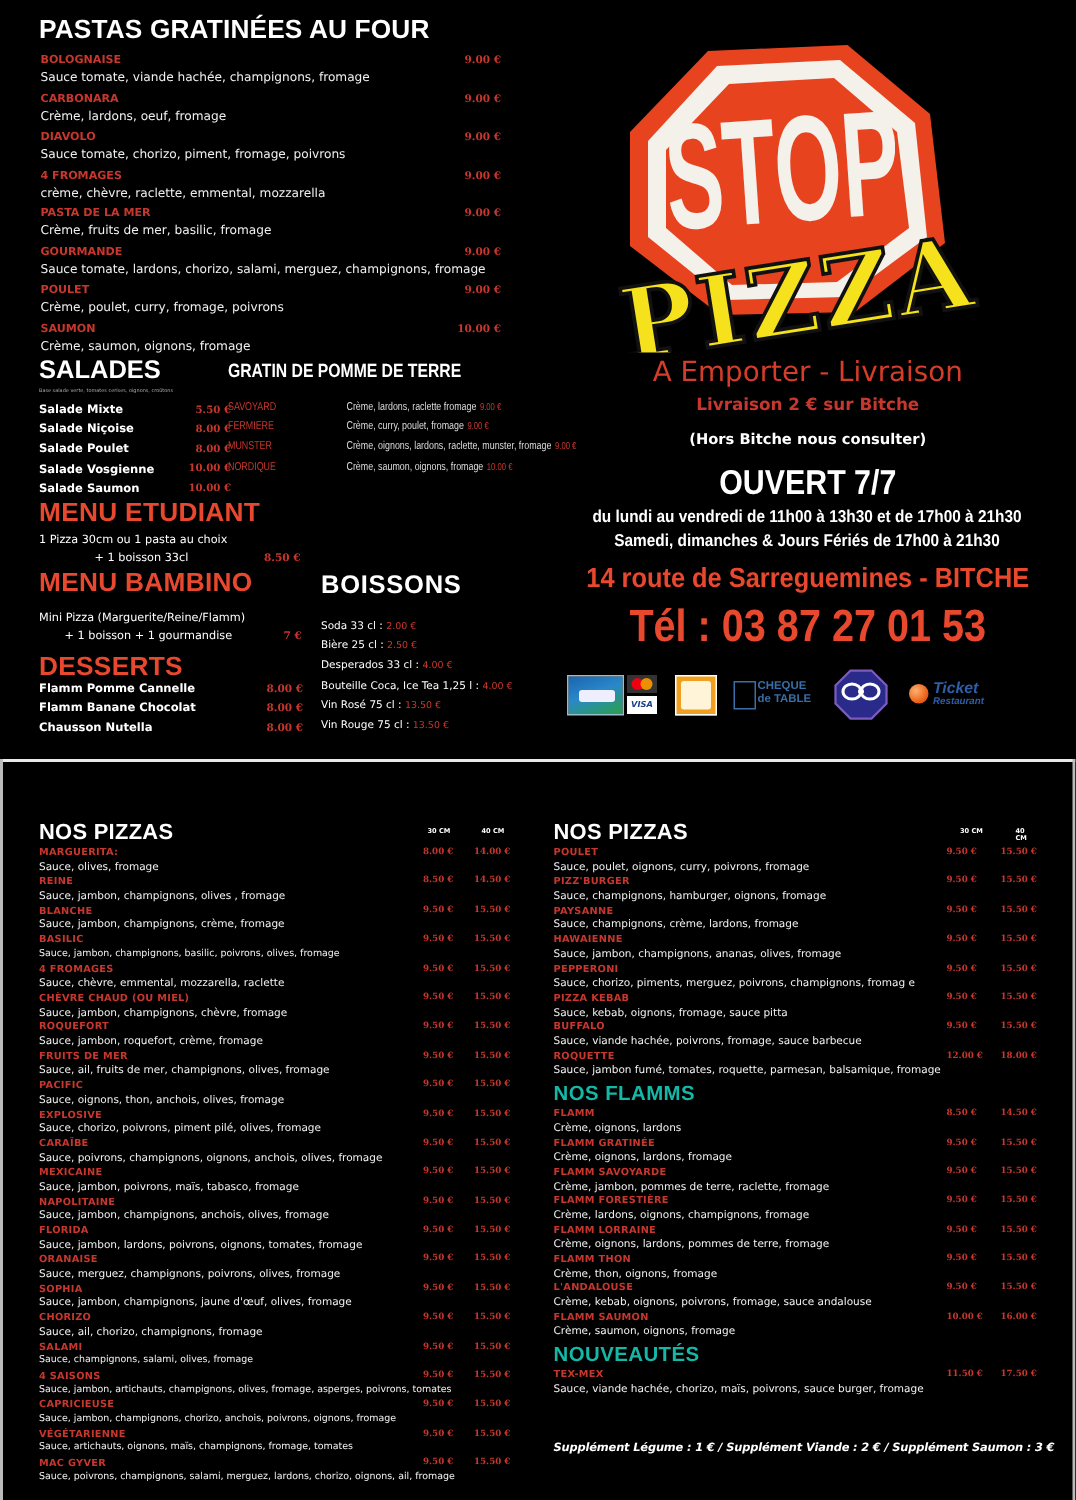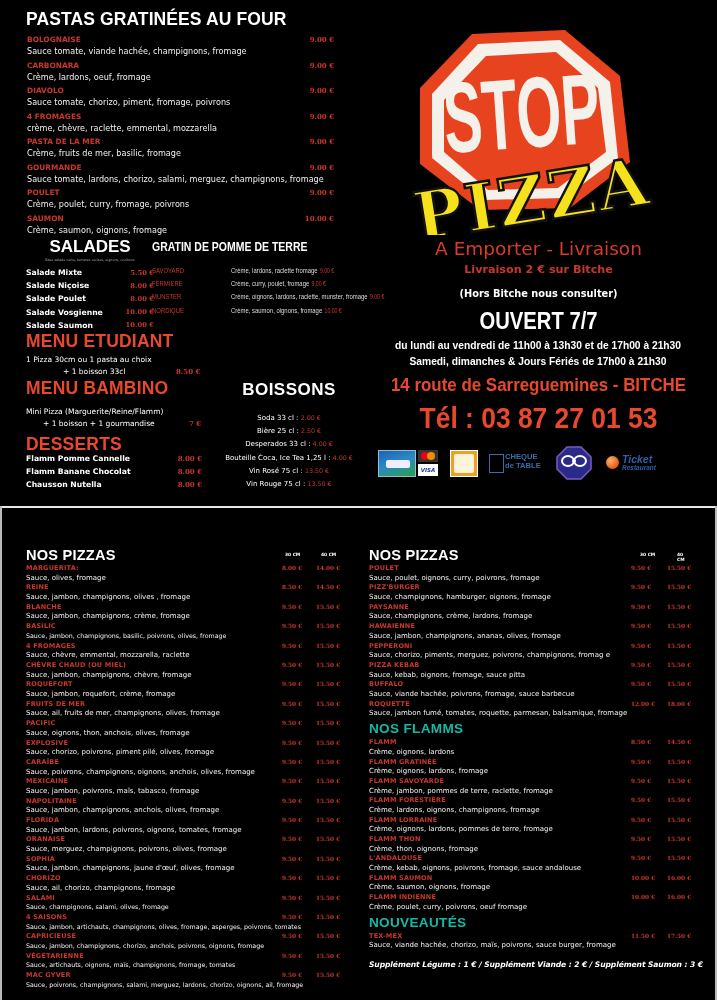--- a/index.html
+++ b/index.html
@@ -7,21 +7,21 @@
   body { position: relative; font-family: "DejaVu Sans", sans-serif; color: #fff; }
 
   
   .top-left { position: absolute; left: 26px; top: 8px; width: 308px; }
   .h-pastas { font-family: "Liberation Sans", sans-serif; font-weight: bold; font-size: 17.5px; letter-spacing: 0.1px; line-height: 22px; margin-bottom: 5px; }
   .pasta-row { position: relative; height: 25.5px; }
   .pasta-name { position: absolute; left: 1px; top: 0; font-family: "DejaVu Sans", sans-serif; font-size: 7.4px; font-weight: bold; color: #c8372d; line-height: 10px; }
   .pasta-price { position: absolute; right: 0; top: 0; font-family: "DejaVu Serif", serif; font-size: 7px; font-weight: bold; color: #c8372d; line-height: 10px; }
   .pasta-desc { position: absolute; left: 1px; top: 11px; font-family: "DejaVu Sans", sans-serif; font-size: 8.1px; color: #f0f0f0; line-height: 11px; white-space: nowrap; }
 
-  .salades-block { position: absolute; left: 26px; top: 237px; width: 128px; text-align: center; }
+  .salades-block { position: absolute; left: 26px; top: 237px; width: 128px; }
   .h-white-big { font-family: "Liberation Sans", sans-serif; font-weight: bold; font-size: 17px; line-height: 19px; color: #fff; }
   .salades-note { font-size: 3.3px; color: #aaa; line-height: 6px; margin-top: 1px; margin-bottom: 3px; white-space: nowrap; }
   .salade-row { display: flex; justify-content: space-between; height: 13.2px; align-items: center; }
   .salade-name { font-size: 7.7px; font-weight: bold; color: #fff; white-space: nowrap; }
   .salade-price { font-family: "DejaVu Serif", serif; font-size: 6.8px; font-weight: bold; color: #c8372d; white-space: nowrap; }
 
   .gratin-block { position: absolute; left: 152px; top: 239px; width: 210px; }
   .h-gratin { font-family: "Liberation Sans", sans-serif; font-size: 12.8px; font-weight: bold; color: #fff; transform: scaleX(0.82); transform-origin: left; white-space: nowrap; line-height: 16px; margin-bottom: 9px; }
   .gratin-row { display: flex; align-items: center; height: 13.2px; white-space: nowrap; gap: 44px; }
   .gratin-name { font-family: "Liberation Sans", sans-serif; font-size: 7.6px; color: #c8372d; width: 35px; transform: scaleX(0.78); transform-origin: left; }
@@ -31,21 +31,21 @@
   .etudiant-block { position: absolute; left: 26px; top: 331px; width: 190px; }
   .h-red-big { font-family: "Liberation Sans", sans-serif; font-weight: bold; font-size: 17.5px; color: #e8482e; line-height: 20px; letter-spacing: 0.2px; }
   .small-white { font-size: 7.5px; color: #fff; line-height: 12px; white-space: nowrap; }
   .small-price { font-family: "DejaVu Serif", serif; font-size: 7px; font-weight: bold; color: #c8372d; }
 
   .bambino-block { position: absolute; left: 26px; top: 378px; width: 180px; }
   .desserts-block { position: absolute; left: 26px; top: 434px; width: 176px; }
   .dessert-row { display: flex; justify-content: space-between; height: 13.2px; align-items: flex-start; }
   .dessert-name { font-size: 7.7px; font-weight: bold; color: #fff; white-space: nowrap; }
 
-  .boissons-block { position: absolute; left: 214px; top: 380px; width: 150px; text-align: center; }
+  .boissons-block { position: absolute; left: 214px; top: 380px; width: 150px; }
   .boisson-row { font-size: 7px; color: #fff; height: 13.2px; line-height: 13.2px; white-space: nowrap; }
   .boisson-row .bp { font-size: 6.3px; color: #c8372d; }
 
   
   .logo { position: absolute; left: 380px; top: 10px; width: 300px; height: 225px; }
   .tag-title { position: absolute; left: 370px; top: 237px; width: 337px; text-align: center; font-family: "DejaVu Sans", sans-serif; font-size: 18.5px; color: #d63c2a; line-height: 24px; }
   .tag-sub { position: absolute; left: 370px; top: 263px; width: 337px; text-align: center; font-size: 11.2px; font-weight: bold; color: #c8372d; line-height: 14px; }
   .tag-hors { position: absolute; left: 370px; top: 287px; width: 337px; text-align: center; font-size: 9.8px; font-weight: bold; color: #fff; line-height: 13px; }
   .ouvert { position: absolute; left: 370px; top: 307px; width: 337px; text-align: center; font-family: "Liberation Sans", sans-serif; font-weight: bold; font-size: 23px; color: #fff; line-height: 28px; transform: scaleX(0.88); }
   .hours1, .hours2 { position: absolute; left: 364px; width: 348px; text-align: center; font-family: "Liberation Sans", sans-serif; font-weight: bold; font-size: 11.4px; color: #fff; line-height: 14px; transform: scaleX(0.9); white-space: nowrap; }
@@ -533,26 +533,20 @@
         <span class="pz-p30">9.50 €</span>
         <span class="pz-p40">15.50 €</span>
         <span class="pz-desc">Crème, kebab, oignons, poivrons, fromage, sauce andalouse</span>
       </div>
       <div class="pz-row">
         <span class="pz-name">FLAMM SAUMON</span>
         <span class="pz-p30">10.00 €</span>
         <span class="pz-p40">16.00 €</span>
         <span class="pz-desc">Crème, saumon, oignons, fromage</span>
       </div>
-      <div class="pz-row">
-        <span class="pz-name">FLAMM INDIENNE</span>
-        <span class="pz-p30">10.00 €</span>
-        <span class="pz-p40">16.00 €</span>
-        <span class="pz-desc">Crème, poulet, curry, poivrons, oeuf fromage</span>
-      </div>
     </div>
   <h2 class="sub-head">NOUVEAUTÉS</h2>
   <div id="nouv-list">
       <div class="pz-row">
         <span class="pz-name">TEX-MEX</span>
         <span class="pz-p30">11.50 €</span>
         <span class="pz-p40">17.50 €</span>
         <span class="pz-desc">Sauce, viande hachée, chorizo, maïs, poivrons, sauce burger, fromage</span>
       </div>
     </div>

